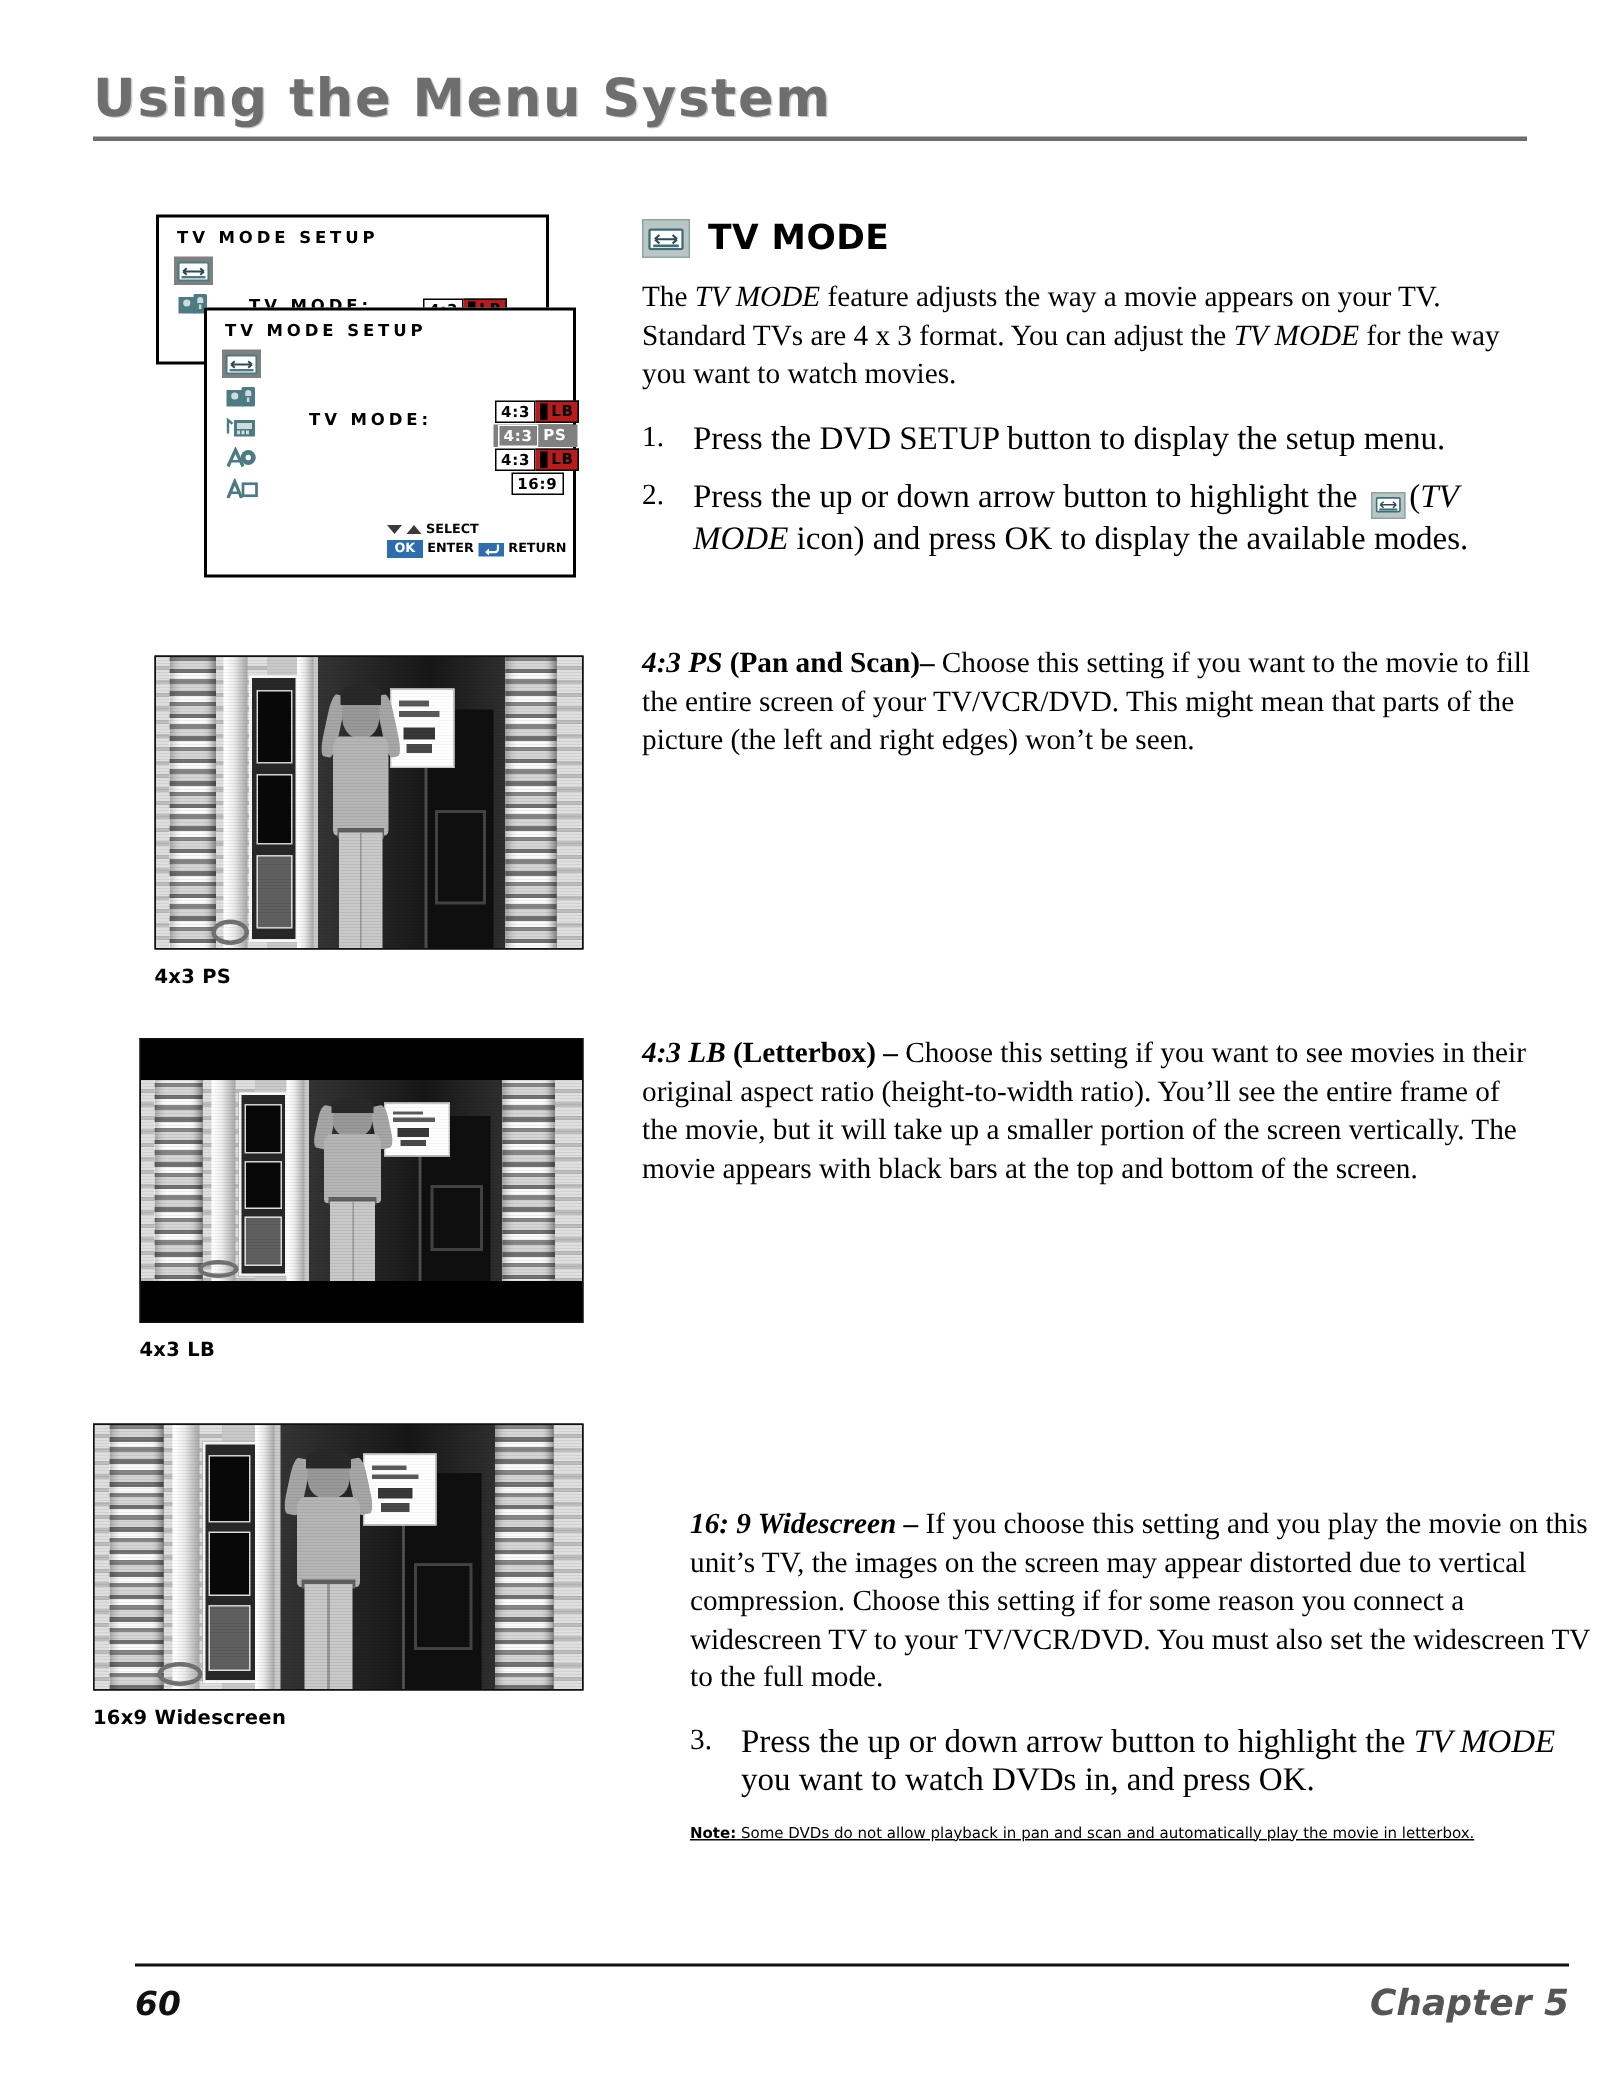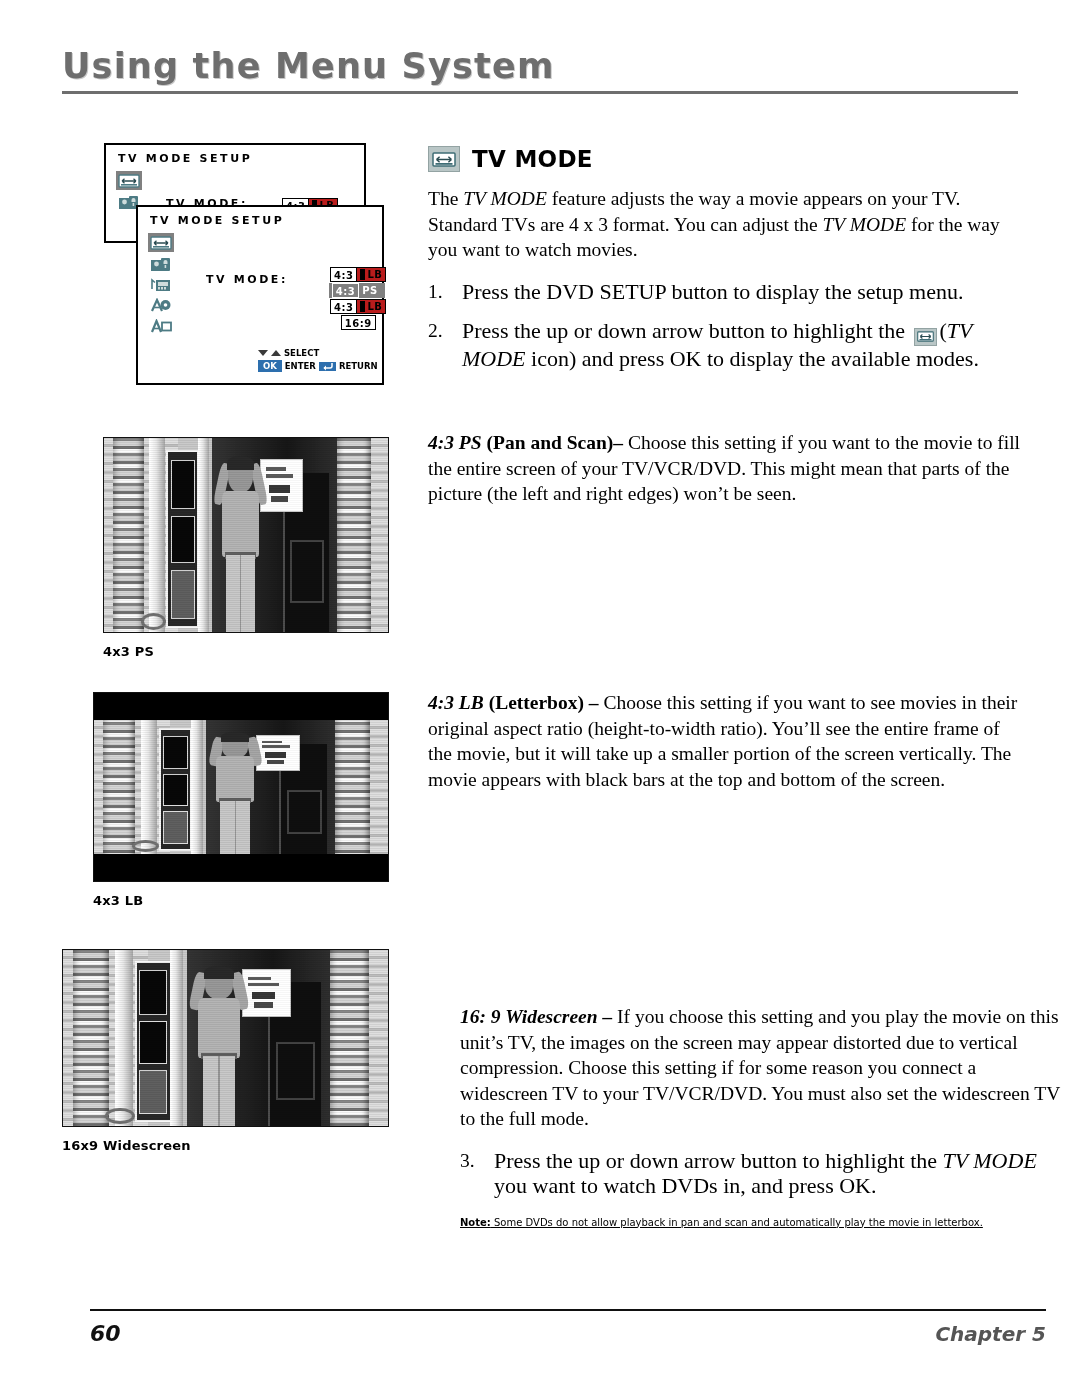--- a/index.html
+++ b/index.html
@@ -353,21 +353,21 @@
     margin-top: 10px;
   }
   #footer .pageno {
     font-family: "DejaVu Sans", sans-serif;
     font-weight: bold; font-style: italic;
     font-size: 22px; color: #111;
   }
   #footer .chapter {
     font-family: "DejaVu Sans", sans-serif;
     font-weight: bold; font-style: italic;
-    font-size: 20px; color: #555; text-align: center;
+    font-size: 24px; color: #555; text-align: center;
   }
 </style>
 </head>
 <body>
 
 <div id="page-header">
   <div class="title">Using the Menu System</div>
   <div class="rule"></div>
 </div>
 

